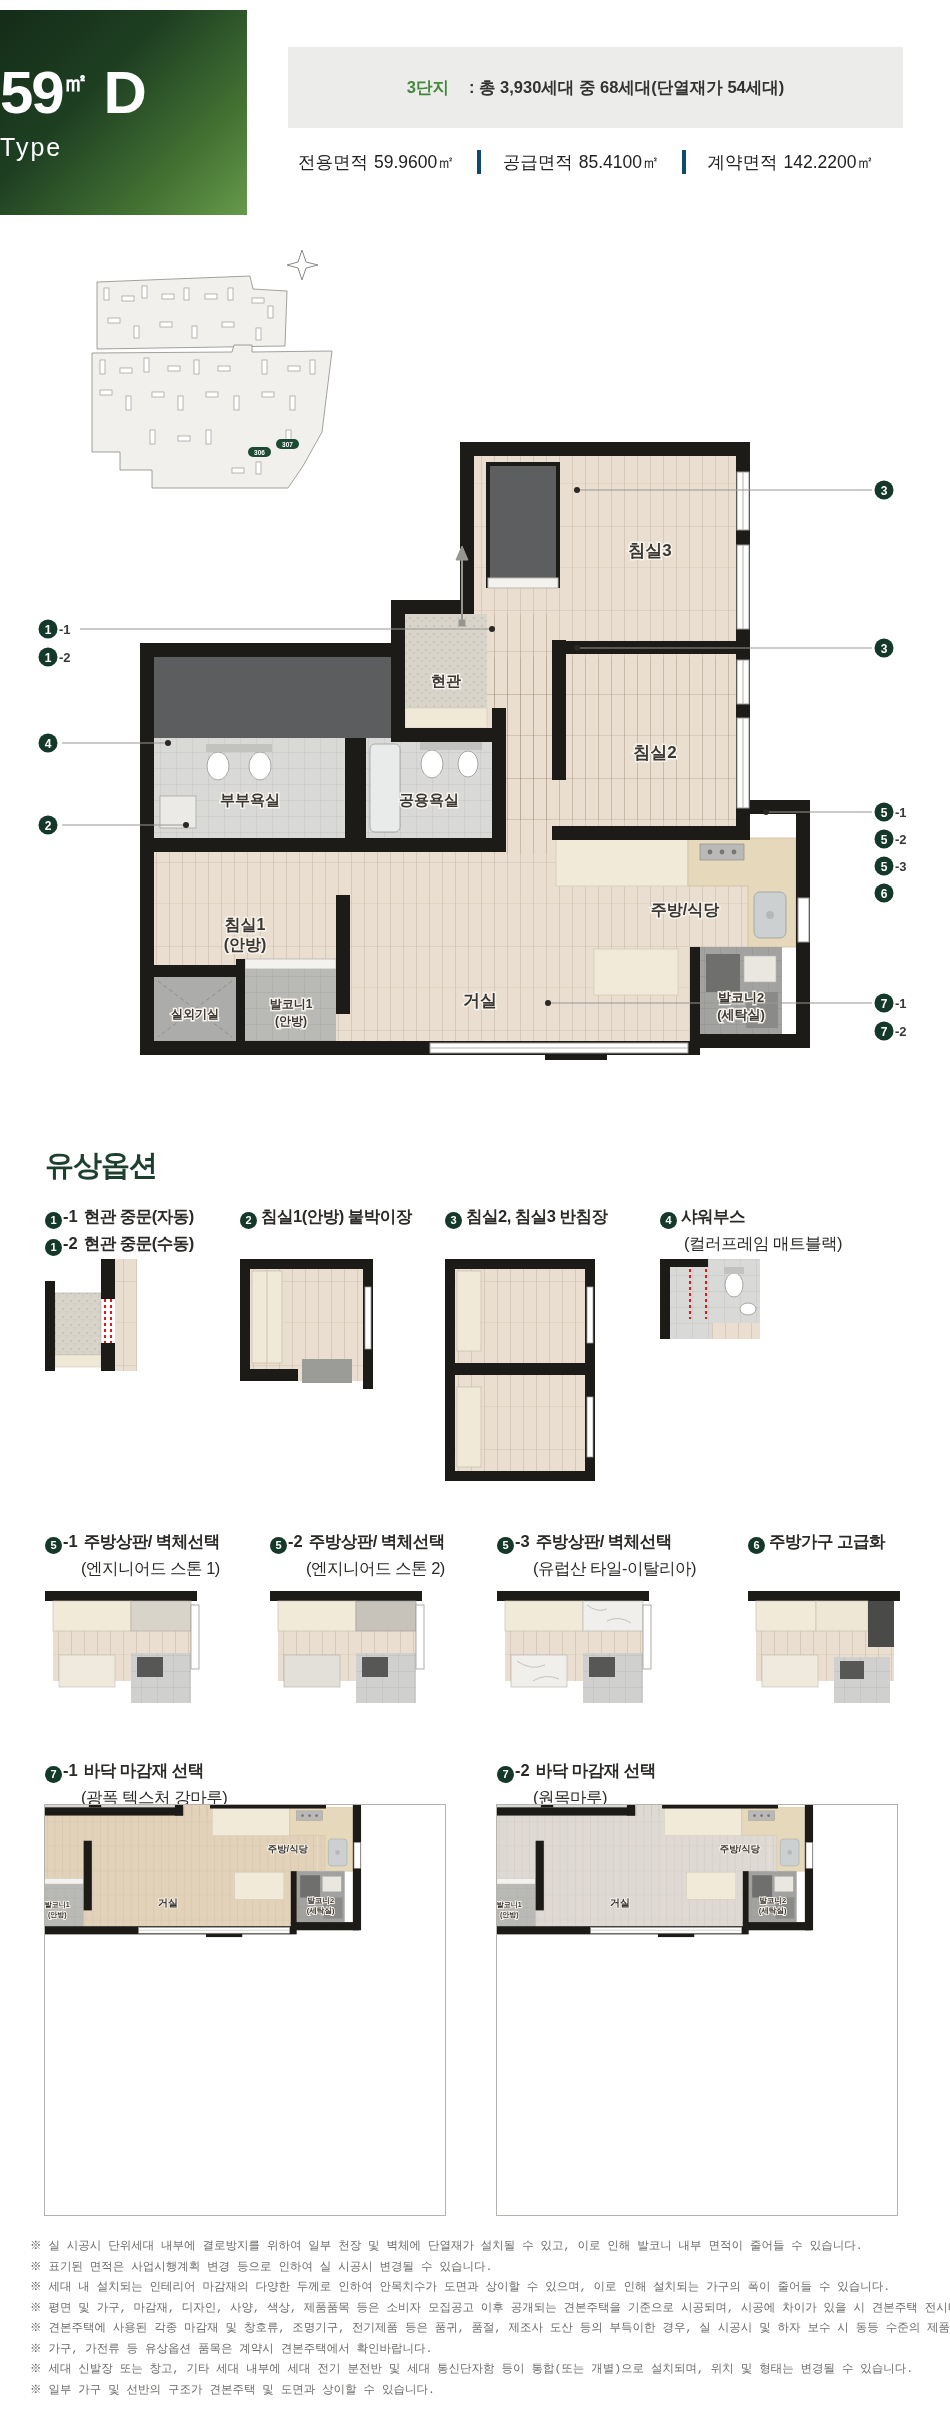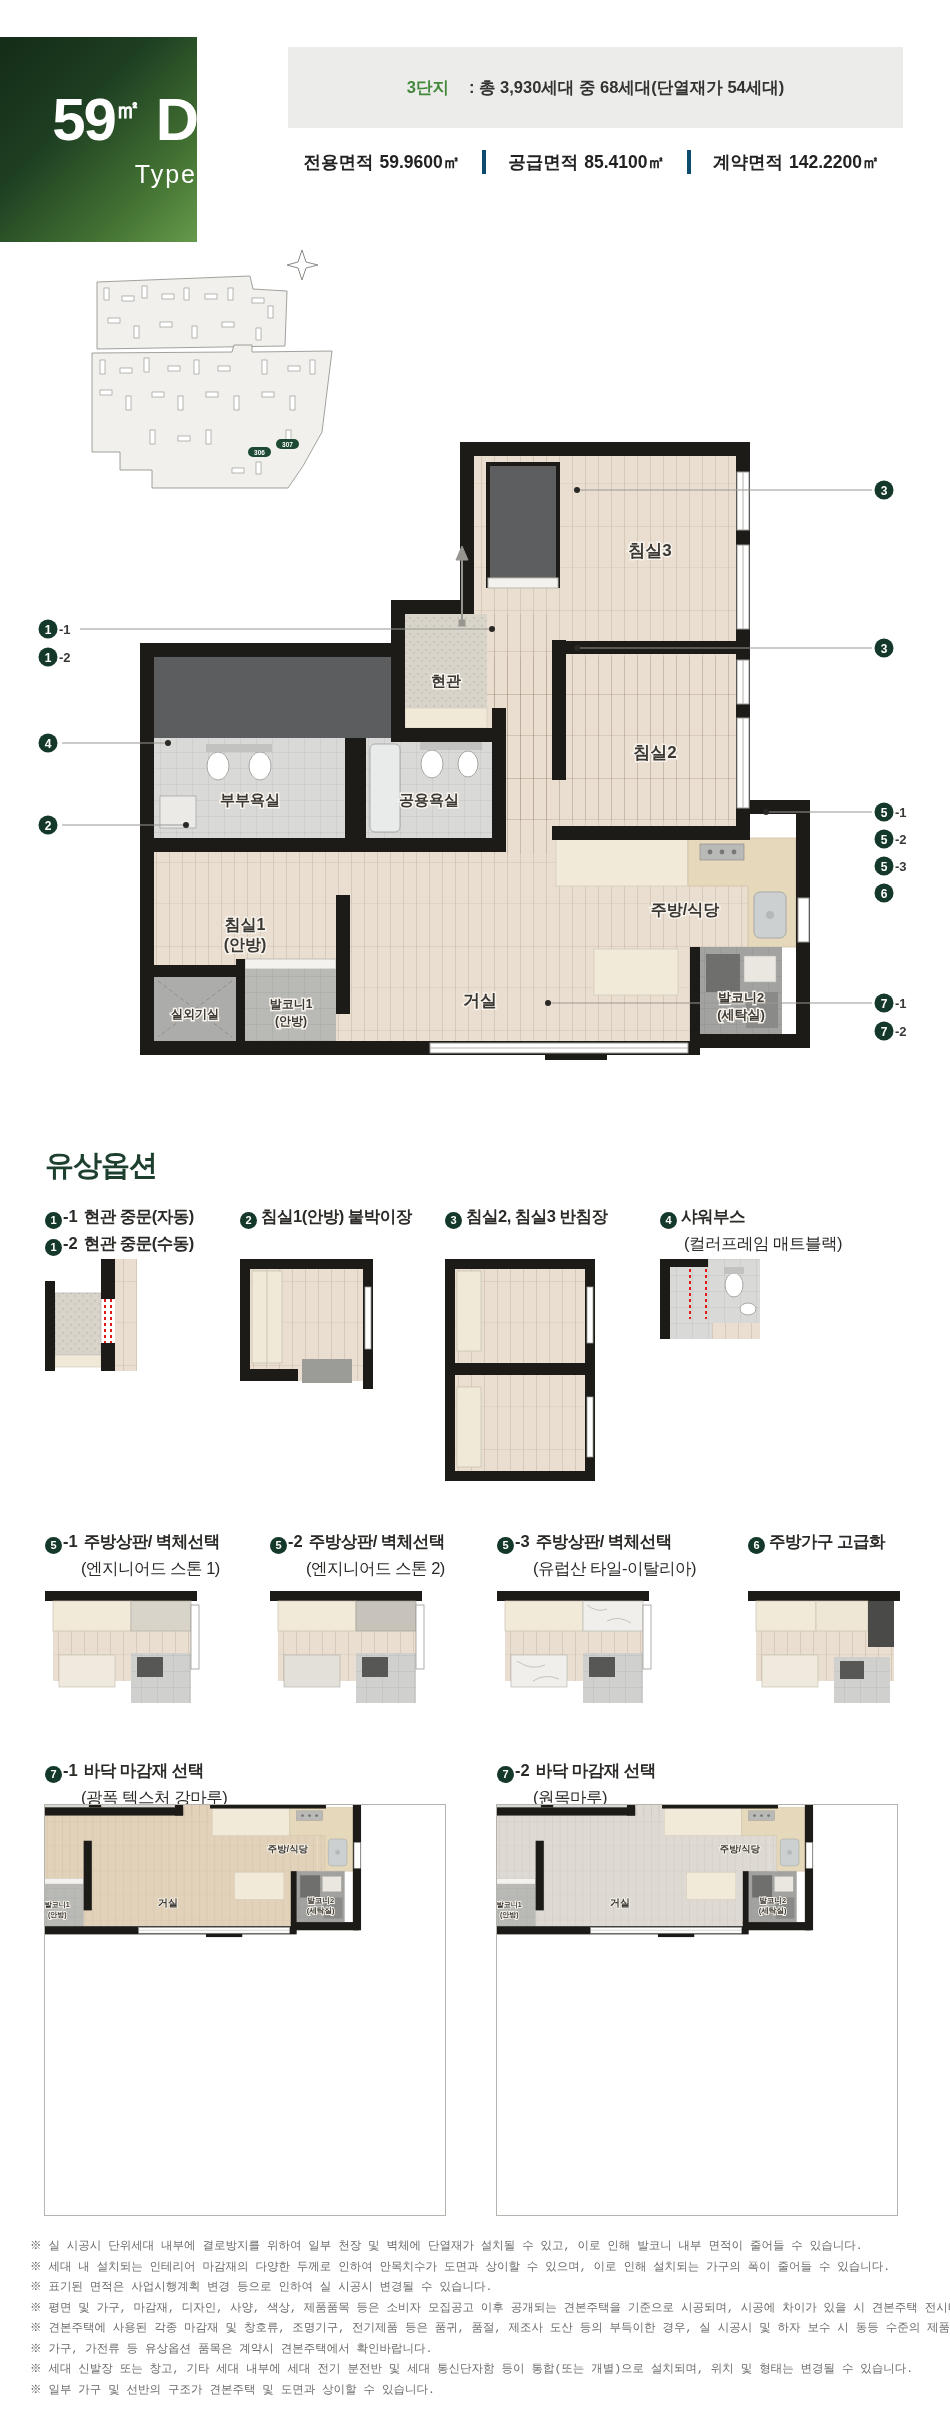--- a/index.html
+++ b/index.html
@@ -1,31 +1,31 @@
 <!DOCTYPE html>
 <html><head>
 <meta charset="utf-8">
 <style>
   html,body{margin:0;padding:0;background:#ffffff;}
   body{font-family:"Liberation Sans","DejaVu Sans",sans-serif;}
   .page{position:relative;width:950px;height:2423px;background:#fff;overflow:hidden;}
   .abs{position:absolute;}
 
   
-  .type-box{left:0;top:10px;width:197px;height:205px;
+  .type-box{left:0;top:10px;width:247px;height:205px;
     background:linear-gradient(135deg,#142c18 0%,#1e3f22 38%,#447333 75%,#669a4b 100%);
-    color:#fff;display:flex;flex-direction:column;align-items:flex-end;justify-content:center;margin-top:27px;}
+    color:#fff;display:flex;flex-direction:column;align-items:flex-start;justify-content:center;}
   .type-main{font-size:60px;font-weight:700;line-height:1;letter-spacing:-2px;}
   .type-main .unit{font-size:26px;font-weight:700;vertical-align:22px;letter-spacing:0;}
   .type-sub{font-size:25px;font-weight:300;letter-spacing:2px;margin-top:10px;}
   .gray-bar{left:288px;top:47px;width:615px;height:81px;background:#ececea;
     display:flex;align-items:center;justify-content:center;font-size:16.5px;font-weight:700;color:#333;}
   .gray-bar .green{color:#44883c;margin-right:20px;}
-  .area-line{left:284px;top:150px;width:615px;display:flex;justify-content:center;gap:0;
-    font-size:17.5px;font-weight:700;color:#222;}
+  .area-line{left:276px;top:150px;width:615px;display:flex;justify-content:flex-start;gap:0;
+    font-size:17.5px;font-weight:400;color:#222;}
   .area-item{padding:0 22px;white-space:nowrap;}
   .area-item + .area-item{border-left:4px solid #0c4a6e;}
   .area-item .lbl{margin-right:6px;}
 
   
   svg text.room{fill:#3b3833;font-weight:700;text-anchor:middle;
     stroke:#f7f3ec;stroke-width:3px;paint-order:stroke;font-family:"Liberation Sans","DejaVu Sans",sans-serif;}
   svg text.cnum-t{fill:#fff;font-size:12px;font-weight:700;text-anchor:middle;font-family:inherit;}
   svg text.csuf-t{fill:#3a3835;font-size:13px;font-weight:700;font-family:inherit;}
   svg text.badge-t{fill:#fff;font-size:6.5px;font-weight:700;text-anchor:middle;font-family:inherit;}
@@ -489,22 +489,22 @@
     </svg>
   </div>
   <div class="frame" style="left:496px;top:1804px;width:400px;height:410px">
     <svg width="398" height="408" viewBox="135 435 680 625" preserveAspectRatio="xMidYMid meet" style="color:#dedad3">
       <use href="#unitplan"></use>
     </svg>
   </div>
 
   <div class="abs notes">
     <p>※ 실 시공시 단위세대 내부에 결로방지를 위하여 일부 천장 및 벽체에 단열재가 설치될 수 있고, 이로 인해 발코니 내부 면적이 줄어들 수 있습니다.</p>
+    <p>※ 표기된 면적은 사업시행계획 변경 등으로 인하여 실 시공시 변경될 수 있습니다.</p>
     <p>※ 세대 내 설치되는 인테리어 마감재의 다양한 두께로 인하여 안목치수가 도면과 상이할 수 있으며, 이로 인해 설치되는 가구의 폭이 줄어들 수 있습니다.</p>
-    <p>※ 표기된 면적은 사업시행계획 변경 등으로 인하여 실 시공시 변경될 수 있습니다.</p>
     <p>※ 평면 및 가구, 마감재, 디자인, 사양, 색상, 제품품목 등은 소비자 모집공고 이후 공개되는 견본주택을 기준으로 시공되며, 시공에 차이가 있을 시 견본주택 전시타입 및 사용승인도서를 기준으로 합니다.</p>
     <p>※ 견본주택에 사용된 각종 마감재 및 창호류, 조명기구, 전기제품 등은 품귀, 품절, 제조사 도산 등의 부득이한 경우, 실 시공시 및 하자 보수 시 동등 수준의 제품으로 변경될 수 있습니다.</p>
     <p>※ 가구, 가전류 등 유상옵션 품목은 계약시 견본주택에서 확인바랍니다.</p>
     <p>※ 세대 신발장 또는 창고, 기타 세대 내부에 세대 전기 분전반 및 세대 통신단자함 등이 통합(또는 개별)으로 설치되며, 위치 및 형태는 변경될 수 있습니다.</p>
     <p>※ 일부 가구 및 선반의 구조가 견본주택 및 도면과 상이할 수 있습니다.</p>
   </div>
 
 </div>
 
 </body></html>

